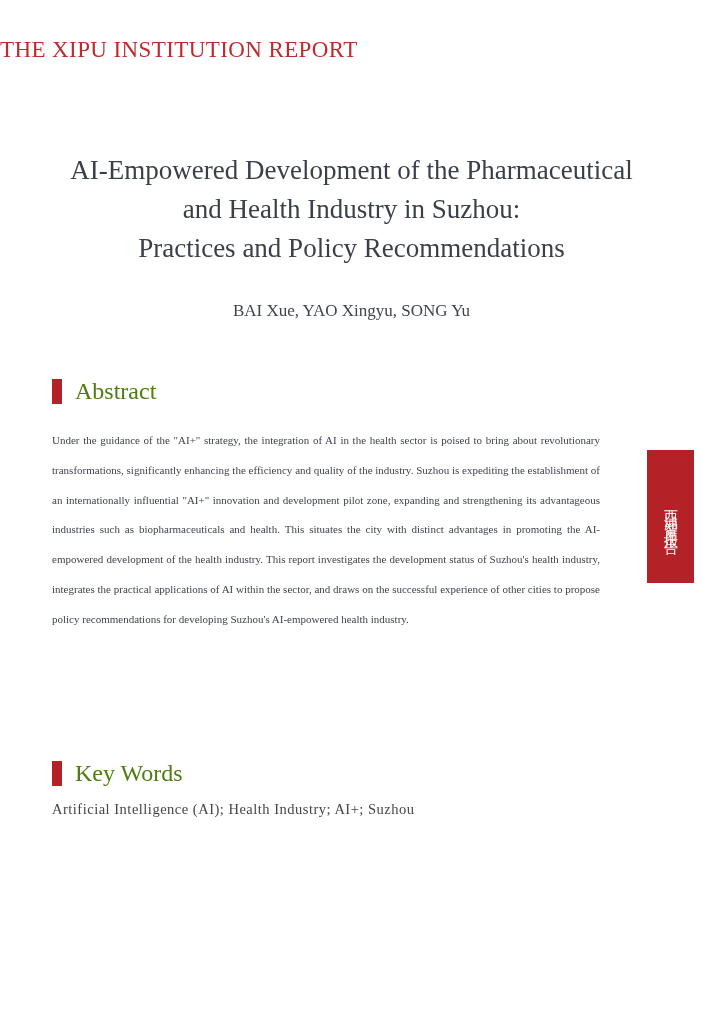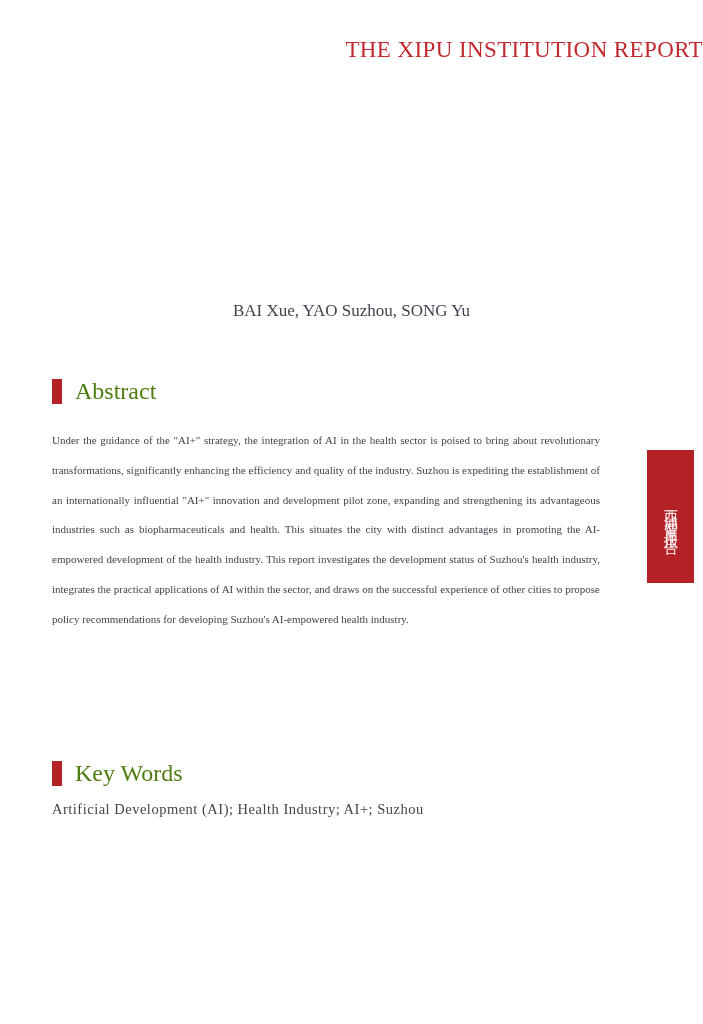--- a/index.html
+++ b/index.html
@@ -9,21 +9,21 @@
     width: 703px;
     height: 1024px;
     margin: 0 auto;
     background: #ffffff;
     overflow: hidden;
     font-family: "Liberation Serif", "DejaVu Serif", serif;
     color: var(--text-dark, #3F444E);
   }
 
   
-  .masthead { position: absolute; top: 37px; left: 0; width: 100%; text-align: right; }
+  .masthead { position: absolute; top: 37px; left: 0; width: 100%; text-align: left; }
   .masthead-title {
     font-size: 23px;
     line-height: 26px;
     color: var(--header-red, #C1292F);
     letter-spacing: 0.4px;
     font-weight: normal;
   }
   .issue { margin-top: 13px; font-size: 16px; color: var(--text-dark, #3F444E); }
 
   
@@ -91,34 +91,39 @@
 </style>
 </head>
 <body>
 
 <div class="page">
 
   <div class="masthead">
     <div class="masthead-title">THE XIPU INSTITUTION REPORT</div>
   </div>
 
+  <div class="report-title">
+    <div>AI-Empowered Development of the Pharmaceutical</div>
+    <div>and Health Industry in Suzhou:</div>
+    <div>Practices and Policy Recommendations</div>
+  </div>
 
-  <div class="authors">BAI Xue, YAO Suzhou, SONG Yu</div>
+  <div class="authors">BAI Xue, YAO Xingyu, SONG Yu</div>
 
   <div class="section-heading abstract-heading">
     <span class="red-bar"></span>
     <span class="heading-text">Abstract</span>
   </div>
 
   <div class="abstract-body">Under the guidance of the "AI+" strategy, the integration of AI in the health sector is poised to bring about revolutionary transformations, significantly enhancing the efficiency and quality of the industry. Suzhou is expediting the establishment of an internationally influential "AI+" innovation and development pilot zone, expanding and strengthening its advantageous industries such as biopharmaceuticals and health. This situates the city with distinct advantages in promoting the AI-empowered development of the health industry. This report investigates the development status of Suzhou's health industry, integrates the practical applications of AI within the sector, and draws on the successful experience of other cities to propose policy recommendations for developing Suzhou's AI-empowered health industry.</div>
 
   <div class="section-heading keywords-heading">
     <span class="red-bar"></span>
     <span class="heading-text">Key Words</span>
   </div>
 
-  <div class="keywords-body">Artificial Development (AI); Health Industry; AI+; Suzhou</div>
+  <div class="keywords-body">Artificial Intelligence (AI); Health Industry; AI+; Suzhou</div>
 
   <div class="side-tab">
     <span class="side-tab-text">西浦智库报告</span>
   </div>
 
 </div>
 
 </body></html>

